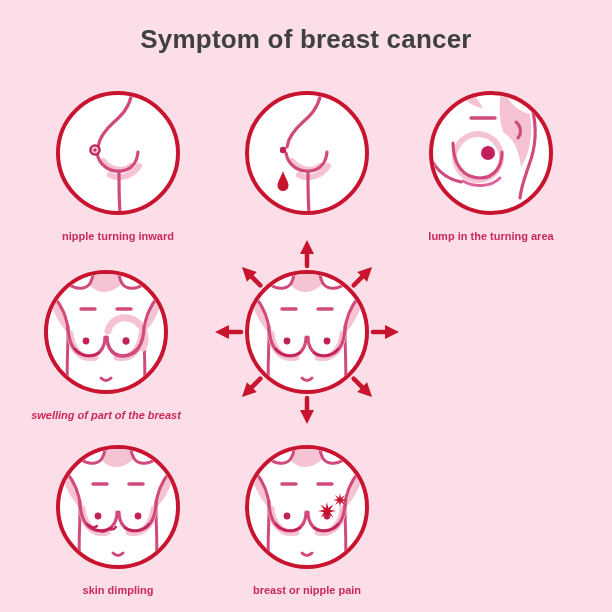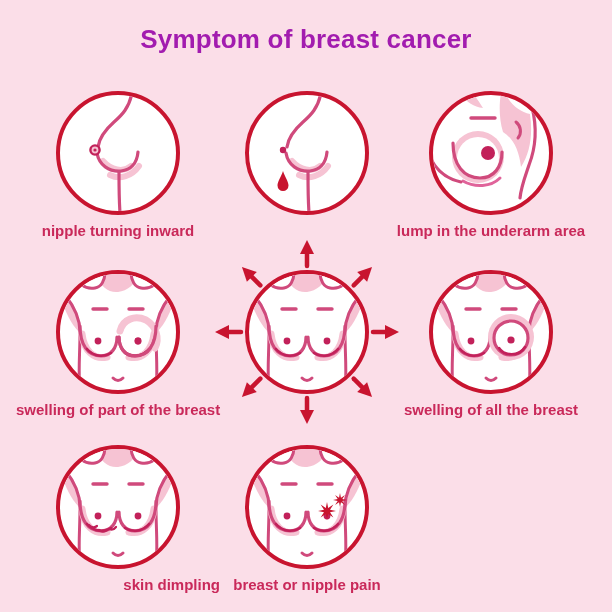--- a/index.html
+++ b/index.html
@@ -8,33 +8,33 @@
     width:612px;height:612px;
     background:#fbdee8;
     font-family:"Liberation Sans", sans-serif;
     overflow:hidden;
   }
   .poster{position:relative;width:612px;height:612px;}
   .title{
     position:absolute;top:24px;left:0;width:612px;
     text-align:center;margin:0;
     font-size:26px;font-weight:bold;letter-spacing:0.2px;
-    color:#a21caf;
+    color:#404040;
   }
   .cell{position:absolute;width:204px;margin:0;padding:0;text-align:center;}
   .circle{
     width:116px;height:116px;margin:0 auto;
     border:4px solid #c8142f;border-radius:50%;
     background:#ffffff;overflow:hidden;
     position:relative;
   }
   .circle svg{display:block;width:116px;height:116px;}
   .caption{
-    display:block;margin-top:7px;
-    font-size:15px;font-weight:bold;color:#c9295a;
+    display:block;margin-top:15px;
+    font-size:11px;font-weight:bold;color:#c9295a;
     white-space:nowrap;
   }
   .arrows{position:absolute;left:207px;top:232px;width:200px;height:200px;}
   .arrows line{stroke:#c8142f;stroke-width:4.5;stroke-linecap:round;}
   .arrows polygon{fill:#c8142f;}
   .hidden-defs{position:absolute;width:0;height:0;overflow:hidden;}
   
   .ol{stroke:#d04a7c;stroke-width:3.2;fill:none;stroke-linecap:round;}
   .ol-thin{stroke:#d04a7c;stroke-width:3;fill:none;stroke-linecap:round;}
   .dash{stroke:#d04a7c;stroke-width:3.4;fill:none;stroke-linecap:round;}
@@ -149,58 +149,46 @@
         <circle cx="45" cy="63" r="21" fill="#ffffff"></circle>
         <path class="dash" d="M38,23 H62"></path>
         <path class="ol" d="M99,12 C104,32 103,52 96,70 C92,82 88,92 87,103"></path>
         <path class="ol-thin" d="M83,27 C88,31 89,38 85,43"></path>
         <path class="ol" d="M20,48 C20,70 31,83 47,83 C61,83 69,72 69,57"></path>
         <path d="M30,86 C42,93 58,92 67,83" stroke="#e0639a" stroke-width="3" fill="none" stroke-linecap="round"></path>
         <path class="ol-thin" d="M-2,64 C4,76 14,84 28,87"></path>
         <circle cx="55" cy="58" r="7" fill="#c2215a"></circle>
       </svg>
     </div>
-    <figcaption class="caption">lump in the underarm area</figcaption>
-  </figure>
-
-  <figure class="cell" style="left:16px;top:270px;">
+    <figcaption class="caption">lump in the turning area</figcaption>
+  </figure>
+
+  <figure class="cell" style="left:4px;top:270px;font-style:italic;">
     <div class="circle">
       <svg viewBox="0 0 116 116">
         <use href="#sym-torso"></use>
         <path class="shade" d="M60,57 C63,45 75,41 86,46 C96,52 100,64 95,74"></path>
         <path class="ol" d="M96,52 C96,71 88,82 75,82 C65,82 59,74 59,63"></path>
         <circle cx="78" cy="67" r="3.4" fill="#c2215a"></circle>
       </svg>
     </div>
     <figcaption class="caption">swelling of part of the breast</figcaption>
   </figure>
 
   <figure class="cell" style="left:205px;top:270px;">
     <div class="circle">
       <svg viewBox="0 0 116 116">
         <use href="#sym-torso"></use>
       </svg>
     </div>
     <figcaption class="caption"></figcaption>
   </figure>
 
-  <figure class="cell" style="left:389px;top:270px;">
-    <div class="circle">
-      <svg viewBox="0 0 116 116">
-        <use href="#sym-torso"></use>
-        <circle cx="78" cy="63" r="23" fill="#f6c3d3"></circle>
-        <circle cx="78" cy="64" r="17" fill="#ffffff" stroke="#d04a7c" stroke-width="3.2"></circle>
-        <path class="darkarc" d="M66,74 C71,82 86,83 92,73"></path>
-        <circle cx="78" cy="66" r="3.6" fill="#c2215a"></circle>
-      </svg>
-    </div>
-    <figcaption class="caption">swelling of all the breast</figcaption>
-  </figure>
-
-  <figure class="cell" style="left:16px;top:445px;text-align:right;">
+
+  <figure class="cell" style="left:16px;top:445px;">
     <div class="circle">
       <svg viewBox="0 0 116 116">
         <use href="#sym-torso"></use>
         <path d="M29,76 q4,4 8,1" stroke="#c2215a" stroke-width="2.2" fill="none" stroke-linecap="round"></path>
         <path d="M39,81 q4,3 8,0" stroke="#c2215a" stroke-width="2.2" fill="none" stroke-linecap="round"></path>
         <path d="M49,80 q4,2 7,-2" stroke="#c2215a" stroke-width="2.2" fill="none" stroke-linecap="round"></path>
       </svg>
     </div>
     <figcaption class="caption">skin dimpling</figcaption>
   </figure>

